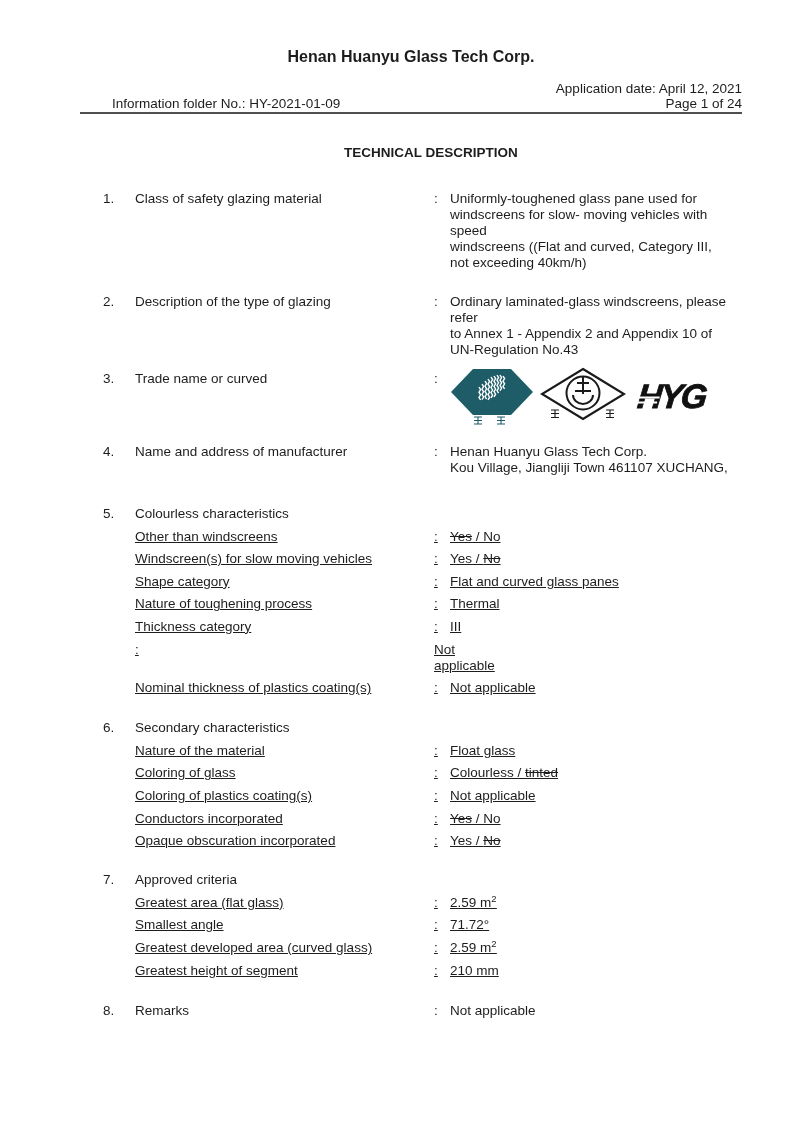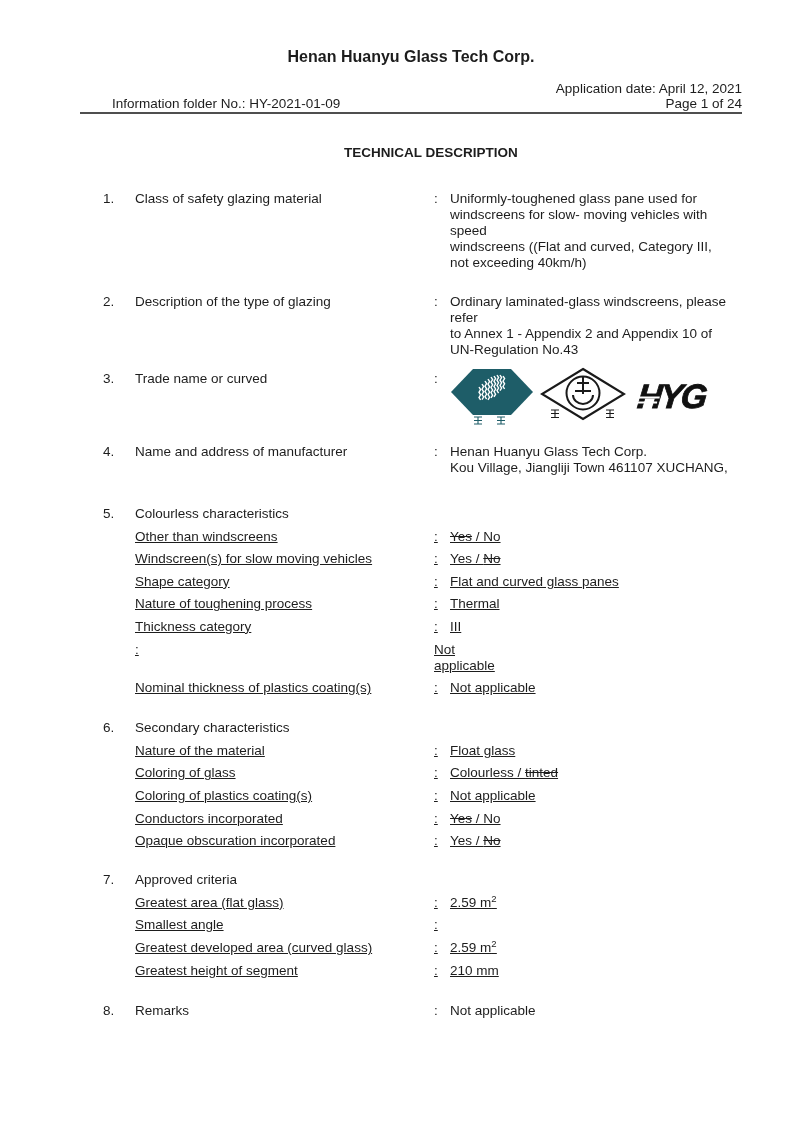--- a/index.html
+++ b/index.html
@@ -243,20 +243,21 @@
     <div class="sub">
       <span class="spacer"></span>
       <span class="label">Greatest area (flat glass)</span>
       <span class="colon">:</span>
       <span class="value"><span class="u"><span>2.59 m</span><sup>2</sup></span></span>
     </div>
     <div class="sub">
       <span class="spacer"></span>
       <span class="label">Smallest angle</span>
       <span class="colon">:</span>
+      <span class="value"><span>71.72°</span></span>
     </div>
     <div class="sub">
       <span class="spacer"></span>
       <span class="label">Greatest developed area (curved glass)</span>
       <span class="colon">:</span>
       <span class="value"><span class="u"><span>2.59 m</span><sup>2</sup></span></span>
     </div>
     <div class="sub">
       <span class="spacer"></span>
       <span class="label">Greatest height of segment</span>

